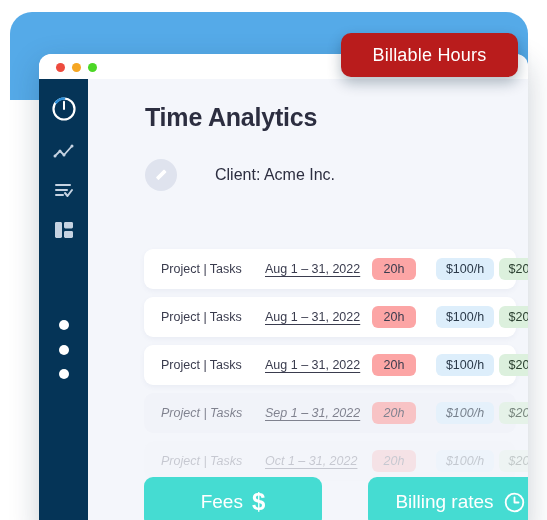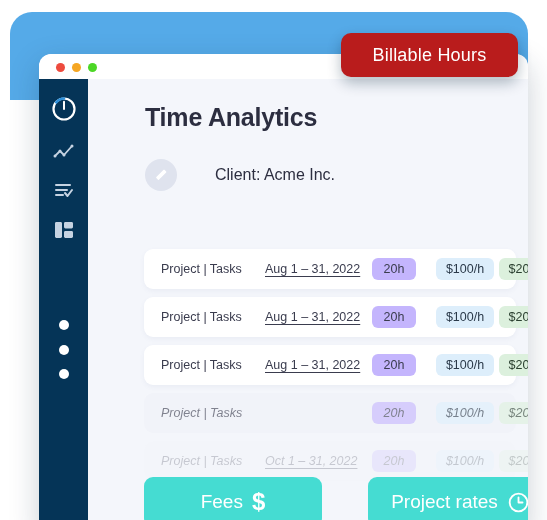--- a/index.html
+++ b/index.html
@@ -225,21 +225,21 @@
     border-radius: 6px;
     display: flex;
     align-items: center;
     justify-content: center;
     font-size: 12.5px;
     white-space: nowrap;
   }
   .badge-hours {
     left: 228px;
     width: 44px;
-    background: #c4b5fd;
+    background: #fca5a5;
     color: #3a3c4e;
   }
   .badge-rate {
     left: 292px;
     width: 58px;
     background: #ddeefb;
     color: #2b3a4a;
   }
   .badge-total {
     left: 355px;
@@ -391,20 +391,21 @@
         <div class="row">
           <span class="cell-project">Project | Tasks</span>
           <span class="cell-date">Aug 1 – 31, 2022</span>
           <span class="badge badge-hours">20h</span>
           <span class="badge badge-rate">$100/h</span>
           <span class="badge badge-total">$2000</span>
         </div>
 
         <div class="row faded-1">
           <span class="cell-project">Project | Tasks</span>
+          <span class="cell-date">Sep 1 – 31, 2022</span>
           <span class="badge badge-hours">20h</span>
           <span class="badge badge-rate">$100/h</span>
           <span class="badge badge-total">$2000</span>
         </div>
 
         <div class="row faded-2">
           <span class="cell-project">Project | Tasks</span>
           <span class="cell-date">Oct 1 – 31, 2022</span>
           <span class="badge badge-hours">20h</span>
           <span class="badge badge-rate">$100/h</span>
@@ -414,21 +415,21 @@
       </div>
 
       <button class="btn btn-fees">
         <span>Fees</span>
         <span class="btn-icon">
           <span class="dollar-glyph">$</span>
         </span>
       </button>
 
       <button class="btn btn-rates">
-        <span>Project rates</span>
+        <span>Billing rates</span>
         <span class="btn-icon">
           <svg width="23" height="23" viewBox="0 0 24 24">
             <circle cx="12" cy="12" r="9.2" fill="none" stroke="#ffffff" stroke-width="1.9"></circle>
             <path d="M12 6.6 L12 12 L16.2 12" fill="none" stroke="#ffffff" stroke-width="1.9" stroke-linecap="round" stroke-linejoin="round"></path>
           </svg>
         </span>
       </button>
 
     </div>
   </div>

